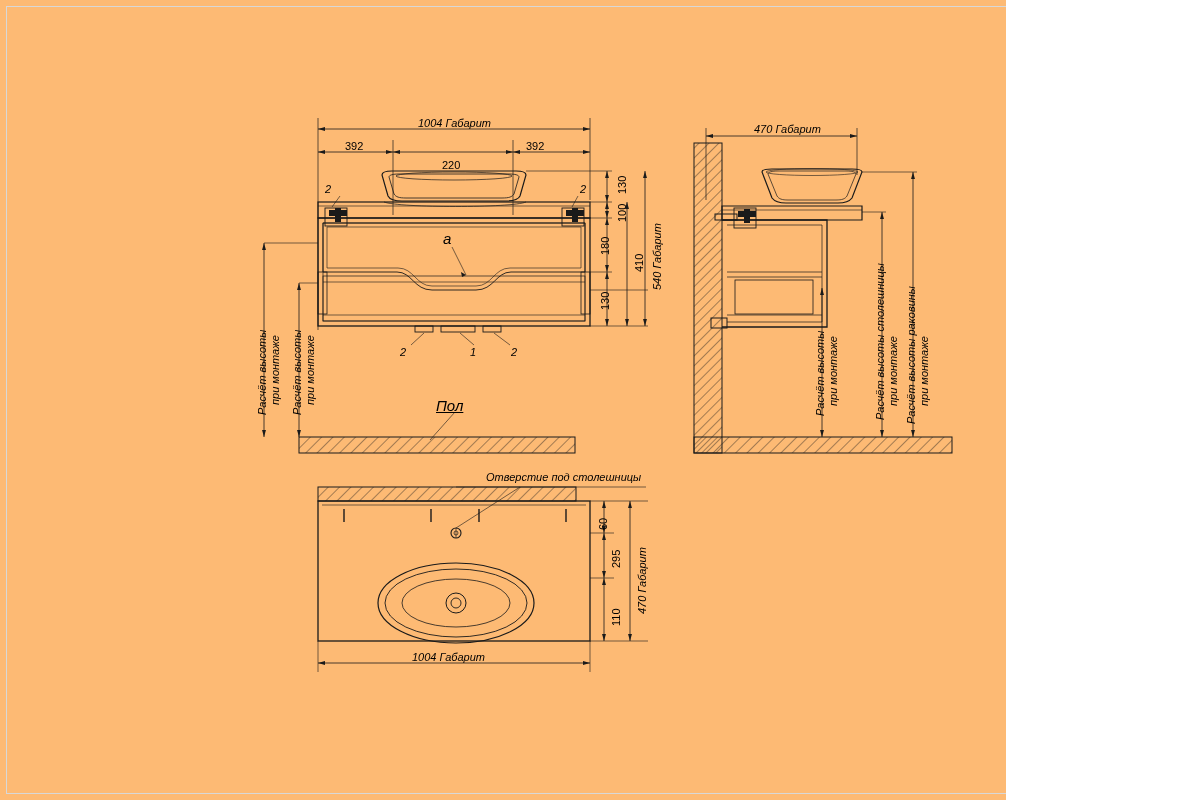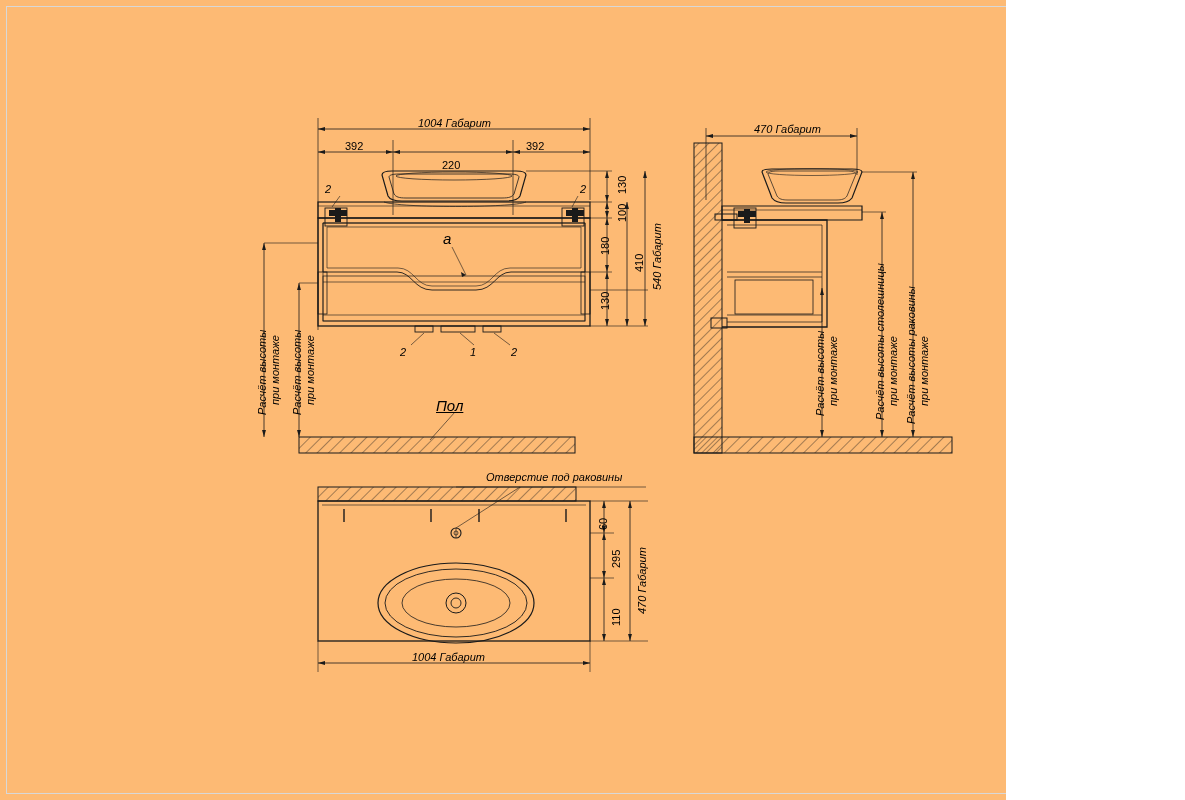--- a/index.html
+++ b/index.html
@@ -298,19 +298,19 @@
 
   <div class="lbl ital rot90" style="left:815px; top:416px;">Расчёт высоты</div>
   <div class="lbl ital rot90" style="left:828px; top:406px;">при монтаже</div>
 
   <div class="lbl ital rot90" style="left:875px; top:420px;">Расчёт высоты столешницы</div>
   <div class="lbl ital rot90" style="left:888px; top:406px;">при монтаже</div>
 
   <div class="lbl ital rot90" style="left:906px; top:424px;">Расчёт высоты раковины</div>
   <div class="lbl ital rot90" style="left:919px; top:406px;">при монтаже</div>
 
-  <div class="lbl ital" style="left:486px; top:472px;">Отверстие под раковины</div>
+  <div class="lbl ital" style="left:486px; top:472px;">Отверстие под столешницы</div>
   <div class="lbl rot90" style="left:598px; top:530px;">60</div>
   <div class="lbl rot90" style="left:611px; top:568px;">295</div>
   <div class="lbl rot90" style="left:611px; top:626px;">110</div>
   <div class="lbl ital rot90" style="left:637px; top:614px;">470 Габарит</div>
   <div class="lbl ital" style="left:412px; top:652px;">1004 Габарит</div>
 </div>
 
 </body></html>

